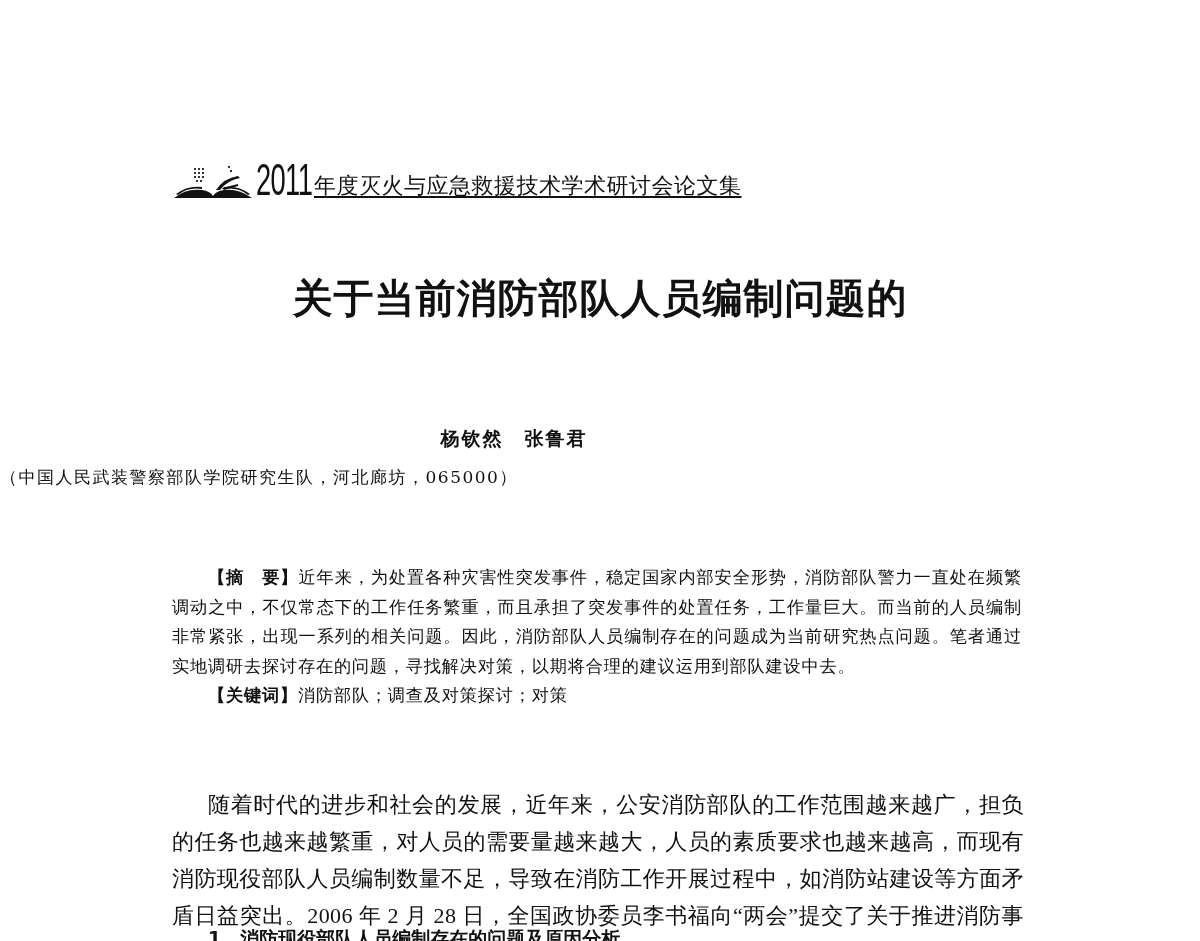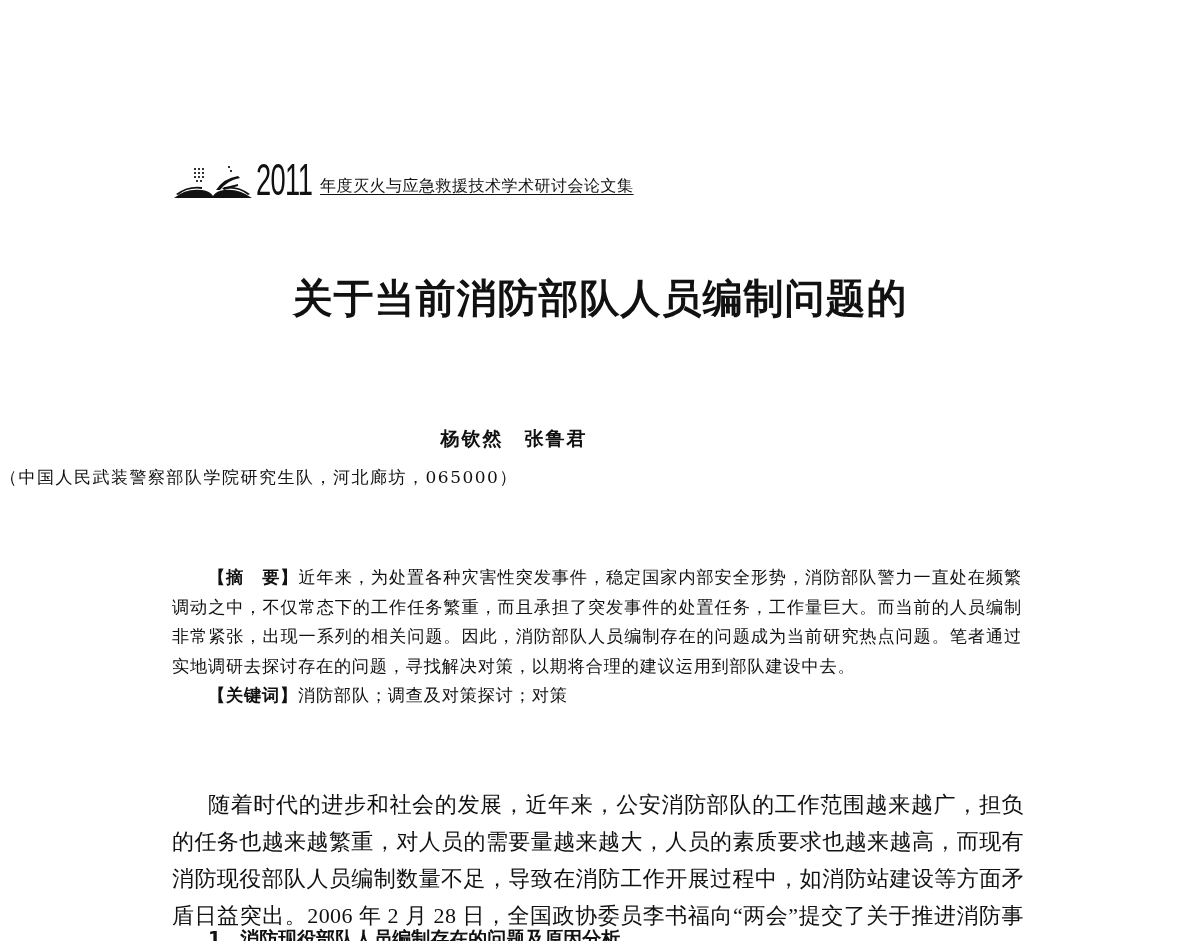--- a/index.html
+++ b/index.html
@@ -1,20 +1,20 @@
 <!DOCTYPE html>
 <html><head>
 <meta charset="utf-8">
 <style>
   html, body { margin: 0; padding: 0; background: #ffffff; }
   body { width: 1200px; height: 941px; position: relative; overflow: hidden; color: #111; font-family: "DejaVu Serif", "Liberation Serif", serif; }
   .header { position: absolute; left: 172px; top: 152px; height: 48px; display: flex; align-items: flex-end; }
   .logo { width: 82px; height: 40px; position: relative; }
   .year { font-family: "Liberation Sans", "DejaVu Sans", sans-serif; font-size: 44px; line-height: 40px; letter-spacing: -1px; transform: scaleX(0.62); transform-origin: left bottom; width: 58px; display: inline-block; margin-left: 2px; font-weight: normal; }
-  .series { font-family: "DejaVu Sans", sans-serif; font-size: 16px; line-height: 20px; text-decoration: underline; text-underline-offset: 3px; margin-left: 6px; padding-bottom: 4px; letter-spacing: 0.5px; }
+  .series { font-family: "DejaVu Sans", sans-serif; font-size: 22px; line-height: 20px; text-decoration: underline; text-underline-offset: 3px; padding-bottom: 4px; letter-spacing: 0.5px; }
   .title { position: absolute; left: 0; width: 1200px; text-align: center; font-family: "DejaVu Serif", serif; font-weight: bold; font-size: 40px; line-height: 48px; top: 274px; letter-spacing: 1px; }
   .authors { position: absolute; left: 0; width: 1028px; top: 426px; text-align: center; font-size: 19px; font-weight: bold; letter-spacing: 2px; }
   .affil { position: absolute; left: 0; width: 1200px; top: 466px; text-align: left; font-size: 17px; letter-spacing: 1.5px; }
   .abstract { position: absolute; left: 172px; width: 850px; top: 563px; font-size: 17.2px; line-height: 29.5px; text-align: justify; letter-spacing: 0.8px; }
   .abstract .lbl { font-weight: bold; }
   .indent { text-indent: 36px; margin: 0; }
   .kw { margin: 0; padding-left: 36px; }
   .body-text { position: absolute; left: 172px; width: 852px; top: 786px; font-family: "Liberation Serif", "DejaVu Serif", serif; font-size: 22px; line-height: 37px; text-align: justify; letter-spacing: 0.4px; margin: 0; text-indent: 36px; }
   .section-head { position: absolute; left: 208px; top: 926px; font-family: "DejaVu Sans", sans-serif; font-weight: bold; font-size: 19px; line-height: 24px; }
 </style>

